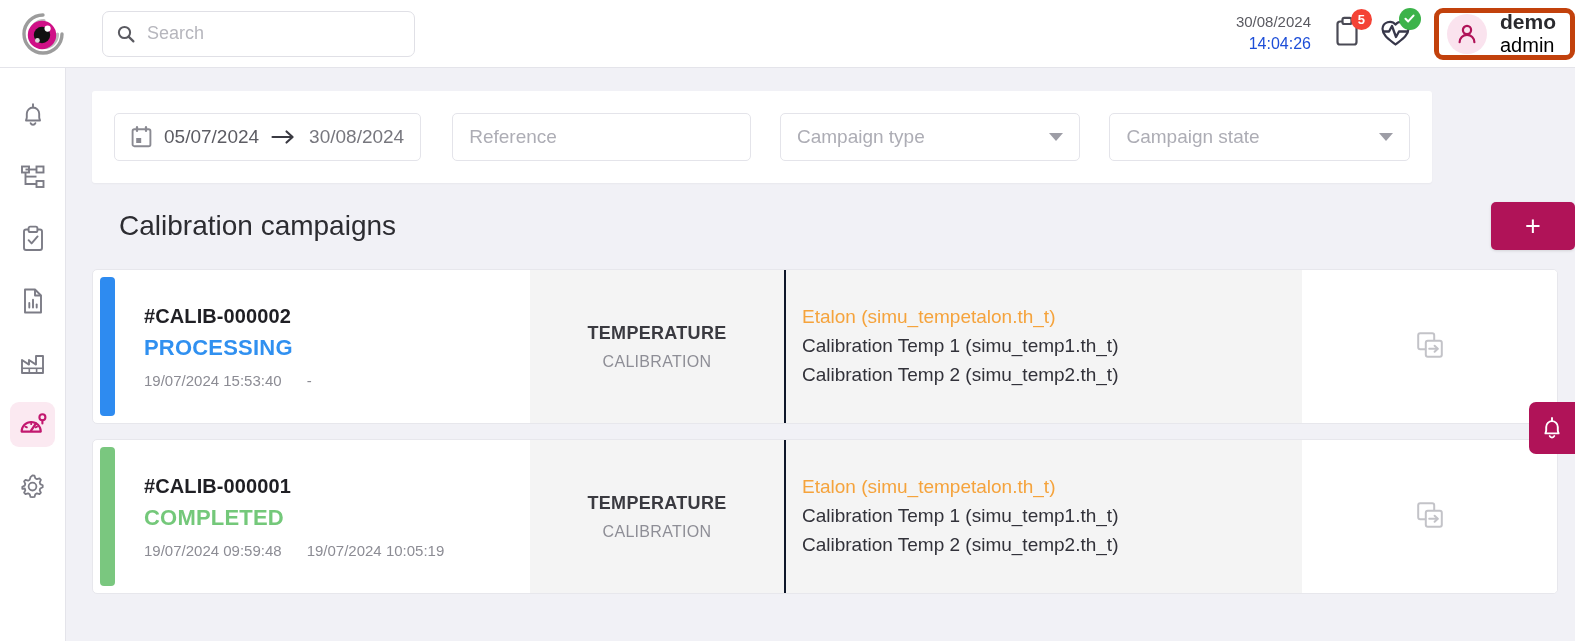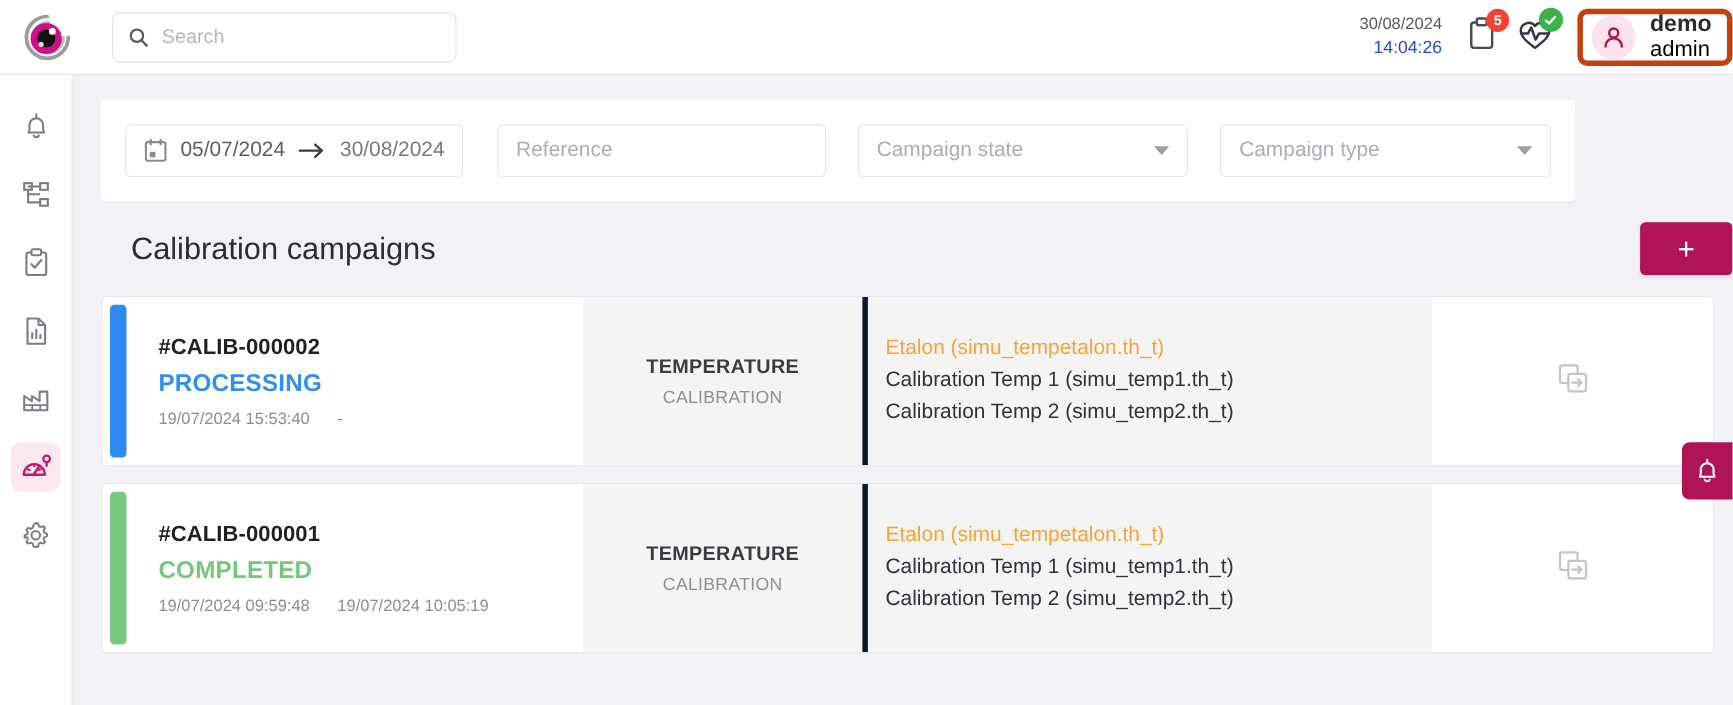--- a/index.html
+++ b/index.html
@@ -178,21 +178,21 @@
     flex: 0 0 254px;
     background: #f4f4f4;
     display: flex; flex-direction: column; align-items: center; justify-content: center;
   }
   .type-main { font-size: 18px; font-weight: 700; color: #3a3a40; letter-spacing: 0.3px; }
   .type-sub { font-size: 16px; color: #8e8e96; margin-top: 9px; letter-spacing: 0.3px; }
 
   .col-sensors {
     flex: 1 1 auto;
     background: #f4f4f4;
-    border-left: 5px solid #0f172a;
+    border-left: 2px solid #0f172a;
     display: flex; flex-direction: column; justify-content: center;
     padding-left: 16px;
   }
   .sensor { font-size: 19px; color: #32323a; line-height: 1.52; }
   .sensor.etalon { color: #f5a33c; }
 
   .col-actions {
     flex: 0 0 255px;
     background: #ffffff;
     display: flex; align-items: center; justify-content: center;
@@ -361,26 +361,26 @@
         <polyline points="15.5,2.4 21.6,8 15.5,13.6" fill="none" stroke="#3a3a42" stroke-width="2.1" stroke-linecap="round" stroke-linejoin="round"></polyline>
       </svg>
       <span class="dr-date muted">30/08/2024</span>
     </div>
 
     <div class="field reference">
       <span class="ph">Reference</span>
     </div>
 
     <div class="field select">
+      <span class="ph">Campaign type</span>
+      <span class="caret"></span>
+    </div>
+
+    <div class="field select">
       <span class="ph">Campaign state</span>
-      <span class="caret"></span>
-    </div>
-
-    <div class="field select">
-      <span class="ph">Campaign type</span>
       <span class="caret"></span>
     </div>
 
   </div>
 
   <div class="section-head">
     <div class="section-title">Calibration campaigns</div>
     <button class="add-btn">+</button>
   </div>
 

